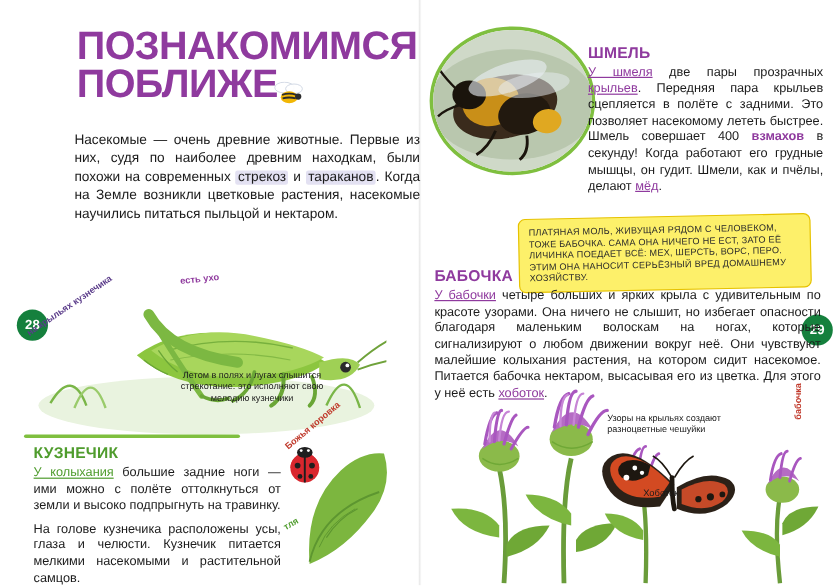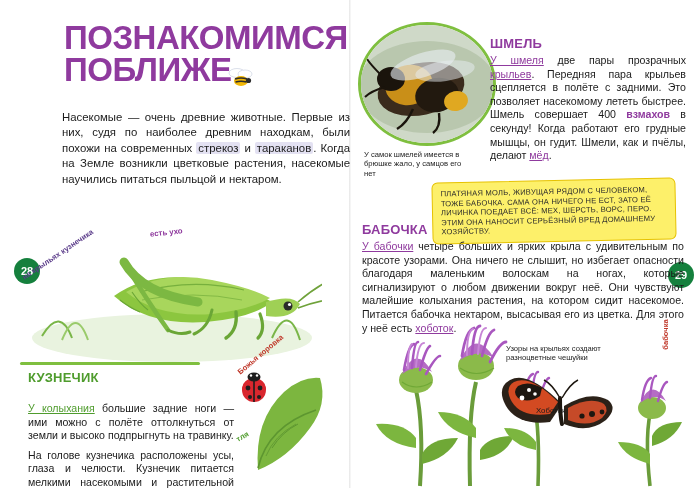--- a/index.html
+++ b/index.html
@@ -71,21 +71,21 @@
   .sec-h.green { color:#4f9c2d; }
   .body-txt { font-size:10.6px; line-height:13.6px; color:#1b1b1b; text-align:justify; }
   .ul { color:#8f3a9e; text-decoration:underline; }
   .ul-g { color:#4f9c2d; text-decoration:underline; }
   .b-purple { color:#8f3a9e; font-weight:bold; }
 
   
   .kuznechik {
     position:absolute; left:28px; top:370px; width:206px;
   }
-  .kuznechik .sec-h { margin-bottom:17px; }
+  .kuznechik .sec-h { margin-bottom:3px; }
   .green-rule {
     position:absolute; left:20px; top:362px; width:180px; height:3px;
     background:#7fbf3f; border-radius:2px;
   }
   
   .grasshopper {
     position:absolute; left:22px; top:218px; width:300px; height:150px;
   }
   .gh-caption {
     position:absolute; left:16px; top:250px;
@@ -217,20 +217,21 @@
       <path d="M238 96 q6 16 -2 24" stroke="#6aa636" stroke-width="3.2" fill="none" stroke-linecap="round"></path>
       <path d="M190 92 q-4 18 -18 24" stroke="#6aa636" stroke-width="3" fill="none" stroke-linecap="round"></path>
 
       <path d="M98 82 q10 8 20 12" stroke="#6aa636" stroke-width="1.1" fill="none"></path>
       <path d="M110 74 q8 12 16 18" stroke="#6aa636" stroke-width="1.1" fill="none"></path>
     </svg>
   </div>
 
   <div class="gh-caption">на крыльях кузнечика</div>
   <div class="gh-caption2">есть ухо</div>
+  <div class="meadow-cap">Летом в полях и лугах слышится стрекотание: это исполняют свою мелодию кузнечики</div>
   <div class="ladybug-name">Божья коровка</div>
   <div class="leaf-cap">тля</div>
 
   <div style="position:absolute; left:228px; top:352px; width:110px; height:120px;">
     <svg width="110" height="120" viewBox="0 0 110 120">
       <path d="M30 118 q-4 -50 26 -78 q18 -16 36 -14 q8 26 -10 50 q-22 30 -52 42 z" fill="#7cb63f"></path>
       <path d="M30 116 q10 -42 58 -58" stroke="#5d9630" stroke-width="1.6" fill="none"></path>
       <path d="M44 96 q10 -16 26 -24" stroke="#5d9630" stroke-width="1" fill="none"></path>
       <path d="M38 104 q8 -20 30 -32" stroke="#5d9630" stroke-width="0.8" fill="none"></path>
       <circle cx="26" cy="38" r="12" fill="#d9272e"></circle>
@@ -279,21 +280,20 @@
       </svg>
     </div>
 
     <div class="shmel-block">
       <div class="sec-h">ШМЕЛЬ</div>
       <div class="body-txt">
         <span class="ul">У шмеля</span><span> две пары прозрачных </span><span class="ul">крыльев</span><span>. Передняя пара крыльев сцепляется в полёте с задними. Это позволяет насекомому лететь быстрее. Шмель совершает 400 </span><span class="b-purple">взмахов</span><span> в секунду! Когда работают его грудные мышцы, он гудит. Шмели, как и пчёлы, делают </span><span class="ul">мёд</span><span>.</span>
       </div>
     </div>
 
-    <div class="shmel-cap">У самок шмелей имеется в брюшке жало, у самцов его нет</div>
 
     <div class="note">ПЛАТЯНАЯ МОЛЬ, ЖИВУЩАЯ РЯДОМ С ЧЕЛОВЕКОМ, ТОЖЕ БАБОЧКА. САМА ОНА НИЧЕГО НЕ ЕСТ, ЗАТО ЕЁ ЛИЧИНКА ПОЕДАЕТ ВСЁ: МЕХ, ШЕРСТЬ, ВОРС, ПЕРО. ЭТИМ ОНА НАНОСИТ СЕРЬЁЗНЫЙ ВРЕД ДОМАШНЕМУ ХОЗЯЙСТВУ.</div>
 
     <div class="pagenum pagenum-right">29</div>
 
     <div class="butterfly-block">
       <div class="sec-h">БАБОЧКА</div>
       <div class="body-txt">
         <span class="ul">У бабочки</span><span> четыре больших и ярких крыла с удивительным по красоте узорами. Она ничего не слышит, но избегает опасности благодаря маленьким волоскам на ногах, которые сигнализируют о любом движении вокруг неё. Они чувствуют малейшие колыхания растения, на котором сидит насекомое. Питается бабочка нектаром, высасывая его из цветка. Для этого у неё есть </span><span class="ul">хоботок</span><span>.</span>
       </div>

